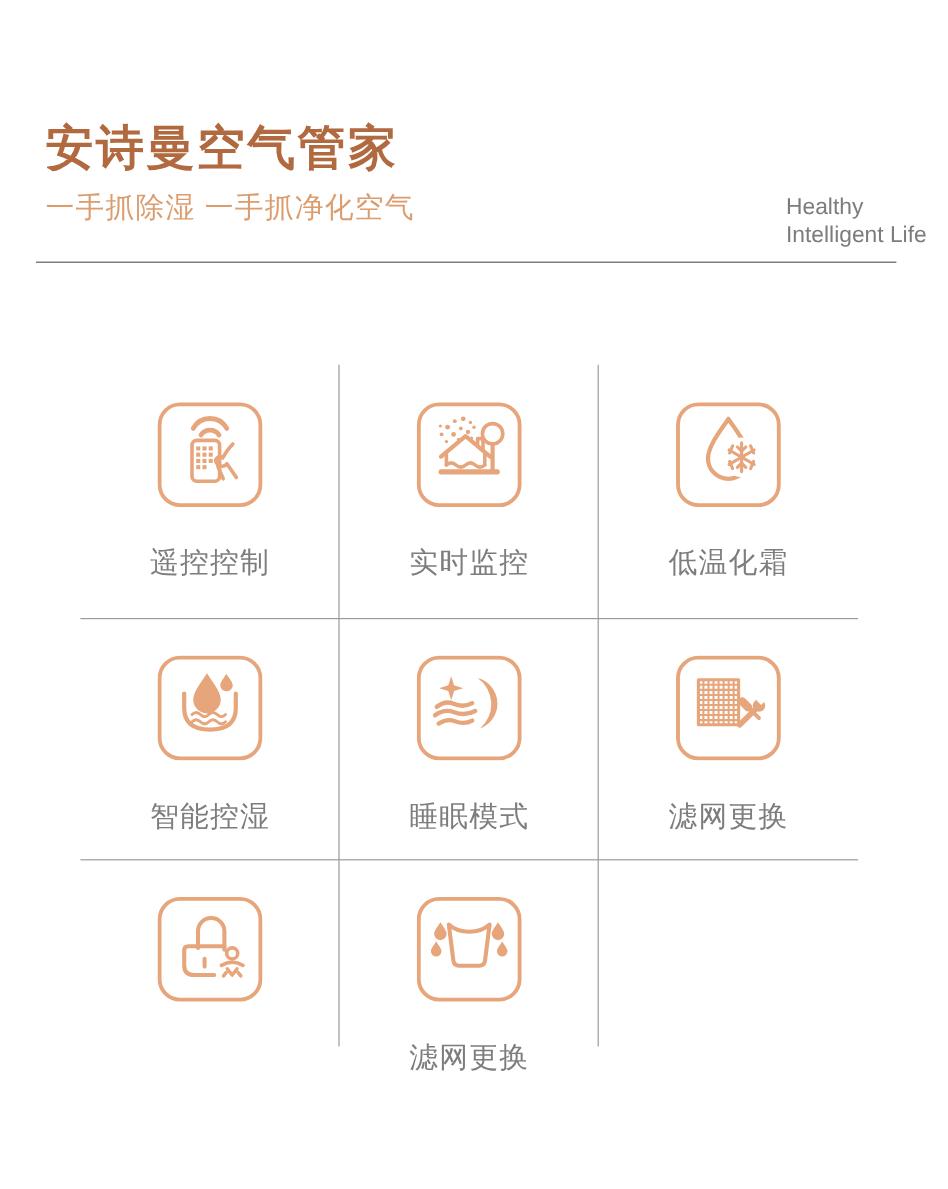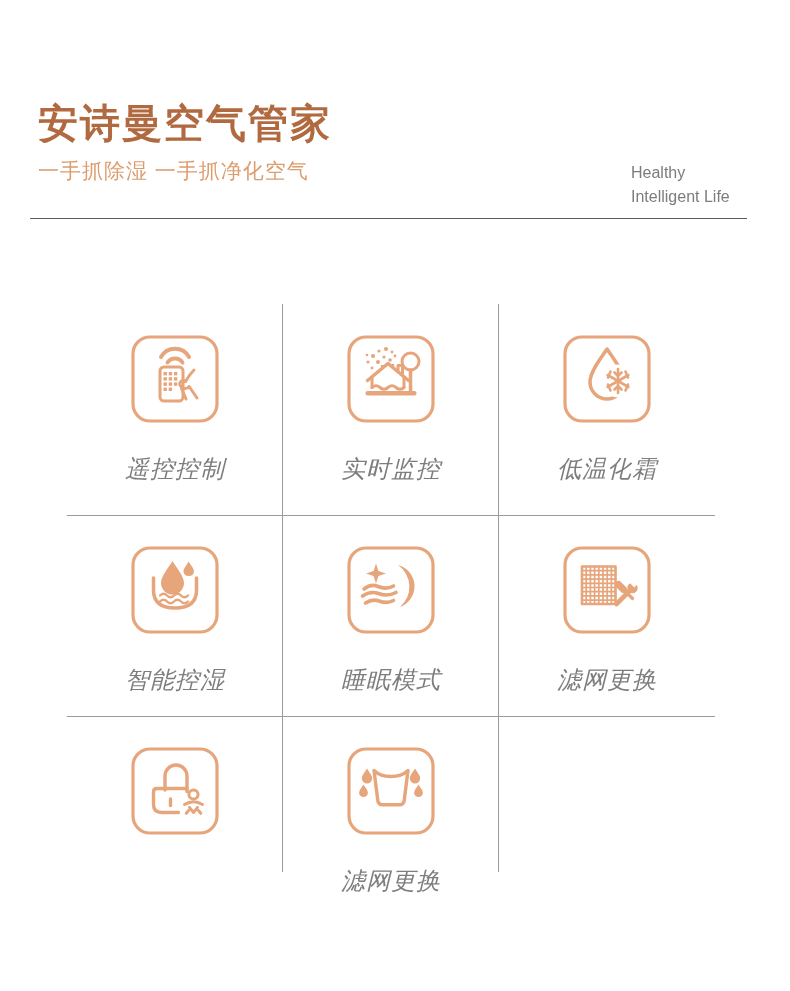--- a/index.html
+++ b/index.html
@@ -1,30 +1,30 @@
 <!DOCTYPE html>
 <html><head>
 <meta charset="utf-8">
 <style>
   * { margin:0; padding:0; box-sizing:border-box; }
   body { background:#ffffff; font-family:"Liberation Sans","DejaVu Sans",sans-serif; }
   .page { position:relative; width:790px; height:991px; background:#ffffff; overflow:hidden; }
 
   .title { position:absolute; left:38px; top:84px; font-size:40px; font-weight:bold;
            color:#b16a40; letter-spacing:2px;margin-top:12px; }
-  .subtitle { position:absolute; left:38px; top:157px; font-size:21px;
+  .subtitle { position:absolute; left:38px; top:157px; font-size:24px;
               color:#db9d6e; letter-spacing:1px; }
-  .tagline { position:absolute; left:631px; top:161px; font-size:16px;
+  .tagline { position:absolute; left:655px; top:161px; font-size:19px;
              color:#7c7c7c; line-height:24px; }
   .header-rule { position:absolute; left:30px; top:218px; width:717px; height:1px;
                  background:#5c5c5c; }
 
   .grid { position:absolute; left:67px; top:304px; width:648px; height:616px;
           display:grid; grid-template-columns:216px 216px 216px;
-          grid-template-rows:211px 201px 204px;font-style:italic; }
+          grid-template-rows:211px 201px 204px; }
   .vline { position:absolute; top:0; width:1px; height:568px; background:#9b9b9b; }
   .v1 { left:215px; } .v2 { left:431px; }
   .hline { position:absolute; left:0; width:648px; height:1px; background:#9b9b9b; }
   .h1 { top:211px; } .h2 { top:412px; }
 
   .cell { display:flex; flex-direction:column; align-items:center; padding-top:31px; }
   .iconbox { width:88px; height:88px; }
   .iconbox svg { display:block; width:88px; height:88px; }
   .feat-label { margin-top:30px; font-size:24px; color:#7d7d7d; letter-spacing:1px;
                 white-space:nowrap; }

